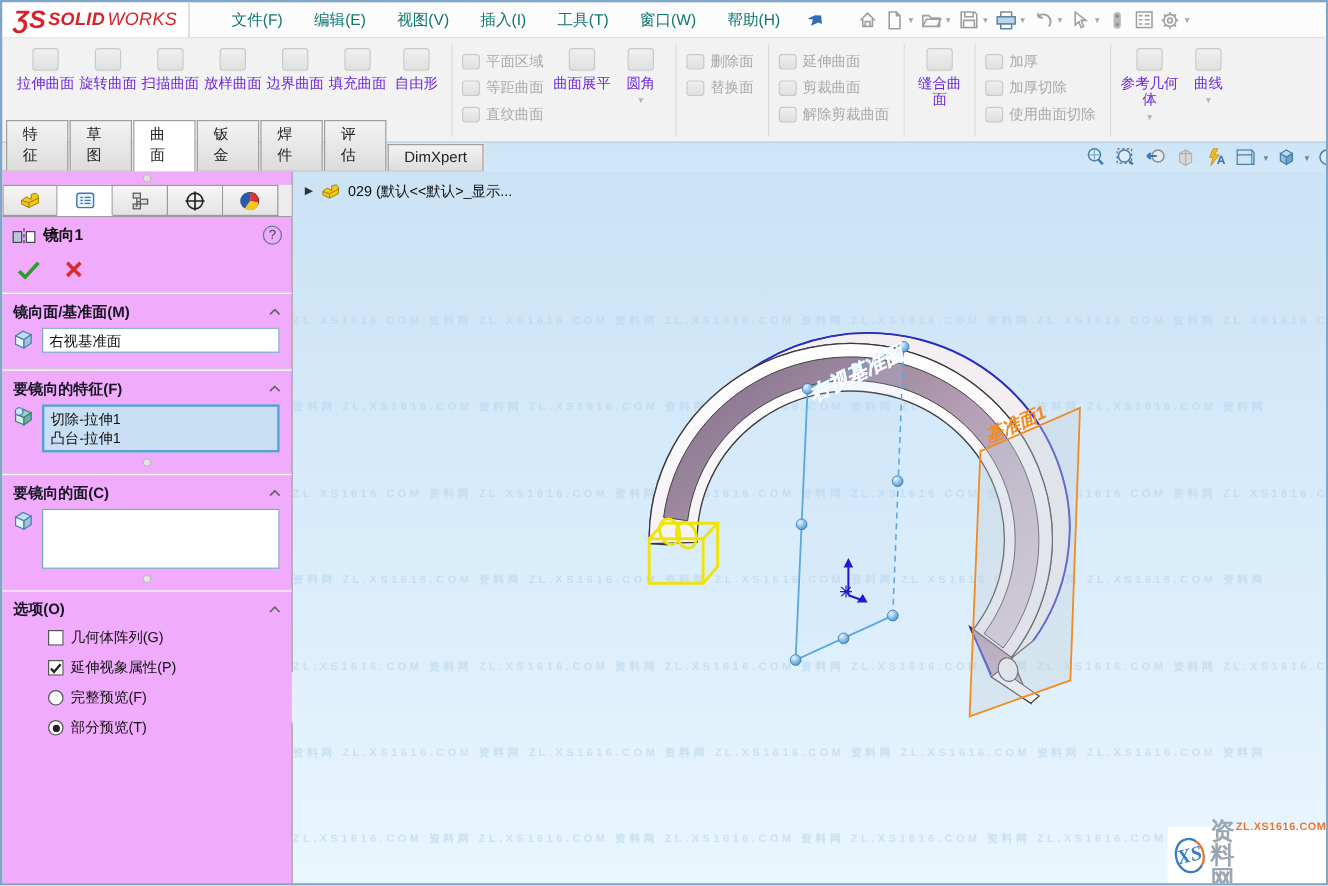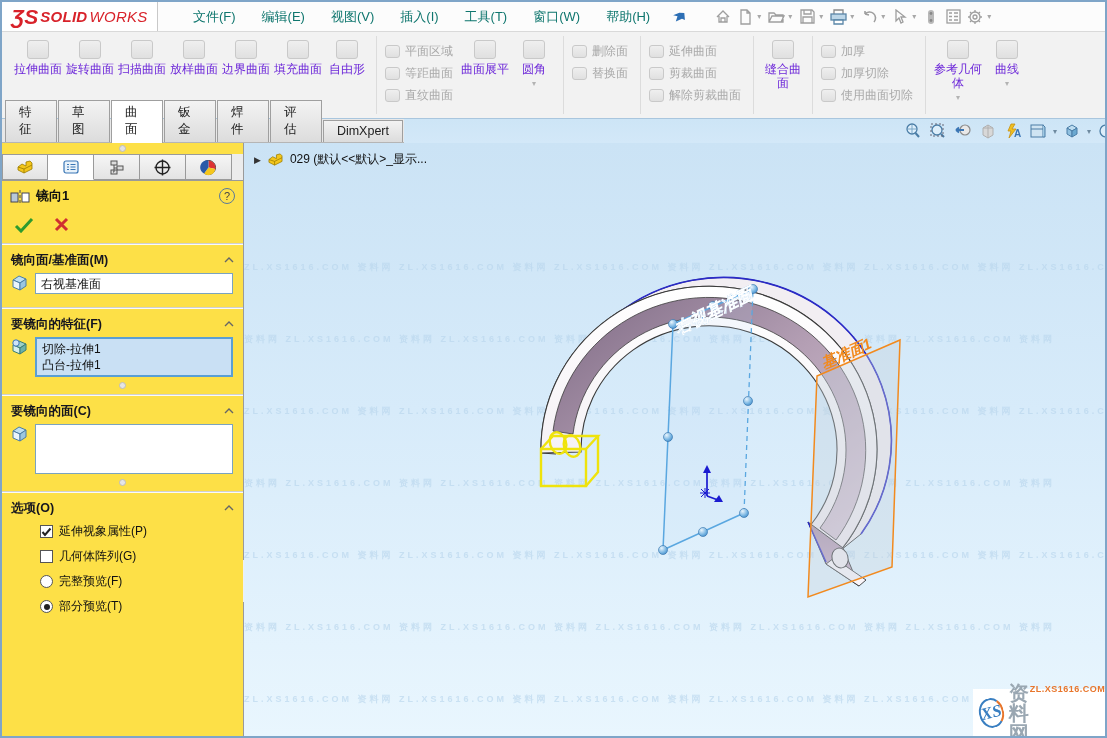--- a/index.html
+++ b/index.html
@@ -39,21 +39,21 @@
   .tab { font-size:12.5px; color:#222; background:linear-gradient(#f3f3f3,#dcdcdc); border:1px solid #9f9f9f; border-bottom:none; padding:3px 13px 4px; margin-right:1px; cursor:default; }
   .tab.active { background:#fff; padding-bottom:5px; position:relative; top:1px; }
   .tabrow-blue { flex:1; background:linear-gradient(#cde5f6,#d3e8f8); display:flex; align-items:center; justify-content:flex-end; gap:3px; padding-right:2px; overflow:hidden; }
   .hicon { width:22px; height:21px; display:flex; align-items:center; justify-content:center; border-radius:2px; flex:none; }
   .hdrop { font-size:8px; color:#5e githubu; color:#6e8aa0; margin:0 1px; }
 
   
   .main { flex:1; display:flex; min-height:0; }
 
   
-  .panel { width:242px; background:#fde047; border-right:1px solid #9a9a9a; position:relative; flex:none; font-size:12px; }
+  .panel { width:242px; background:#f0abfc; border-right:1px solid #9a9a9a; position:relative; flex:none; font-size:12px; }
   .vsplit { height:11px; display:flex; align-items:center; justify-content:center; }
   .vsplit .dot { width:7px; height:7px; border-radius:50%; background:#e2e2e2; border:1px solid #bdbdbd; }
   .pmtabs { height:27px; display:flex; border-bottom:1px solid #9a9a9a; background:#ececec; }
   .pmtab { width:46px; border:1px solid #9a9a9a; border-left:none; display:flex; align-items:center; justify-content:center; background:linear-gradient(#f6f6f6,#e3e3e3); cursor:default; }
   .pmtab:first-child { border-left:1px solid #9a9a9a; }
   .pmtab.active { background:#fff; border-bottom:1px solid #fff; }
   .pmtitle { height:30px; display:flex; align-items:center; padding:0 8px; gap:6px; }
   .pmtitle .t { font-weight:bold; font-size:13px; color:#111; flex:1; }
   .helpbtn { width:16px; height:16px; border:1.5px solid #5a7a9a; border-radius:50%; color:#444; font-size:11px; display:flex; align-items:center; justify-content:center; cursor:default; }
   .pmactions { height:27px; display:flex; align-items:center; gap:20px; padding-left:12px; }
@@ -492,30 +492,30 @@
       <div class="grip"></div>
       <div class="psep"></div>
 
       <div class="sech">
         <span class="h">选项(O)</span>
         <svg class="chev" width="10" height="6" viewBox="0 0 10 6">
             <path d="M1 5 L5 1 L9 5" fill="none" stroke="#666" stroke-width="1.4"></path>
           </svg>
       </div>
       <div class="optrow">
+        <span class="cb"></span>
+        <span>几何体阵列(G)</span>
+      </div>
+      <div class="optrow">
         <span class="cb">
             <svg width="11" height="10" viewBox="0 0 11 10">
               <path d="M1.5 5 L4 8 L9.5 1.5"></path>
             </svg>
           </span>
         <span>延伸视象属性(P)</span>
-      </div>
-      <div class="optrow">
-        <span class="cb"></span>
-        <span>几何体阵列(G)</span>
       </div>
       <div class="optrow">
         <span class="rb"></span>
         <span>完整预览(F)</span>
       </div>
       <div class="optrow">
         <span class="rb">
             <span class="rdot"></span>
           </span>
         <span>部分预览(T)</span>

